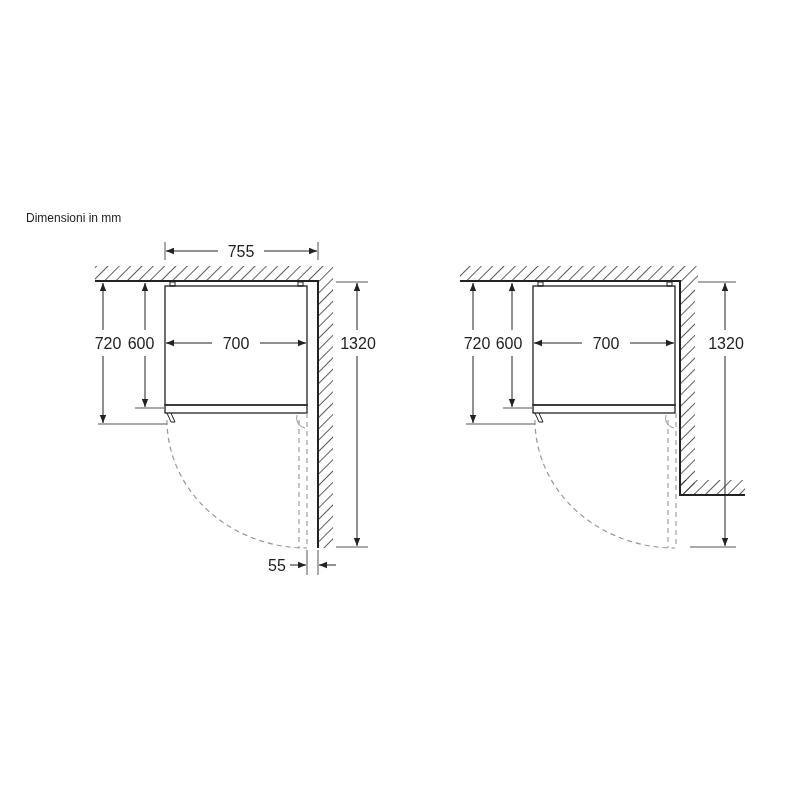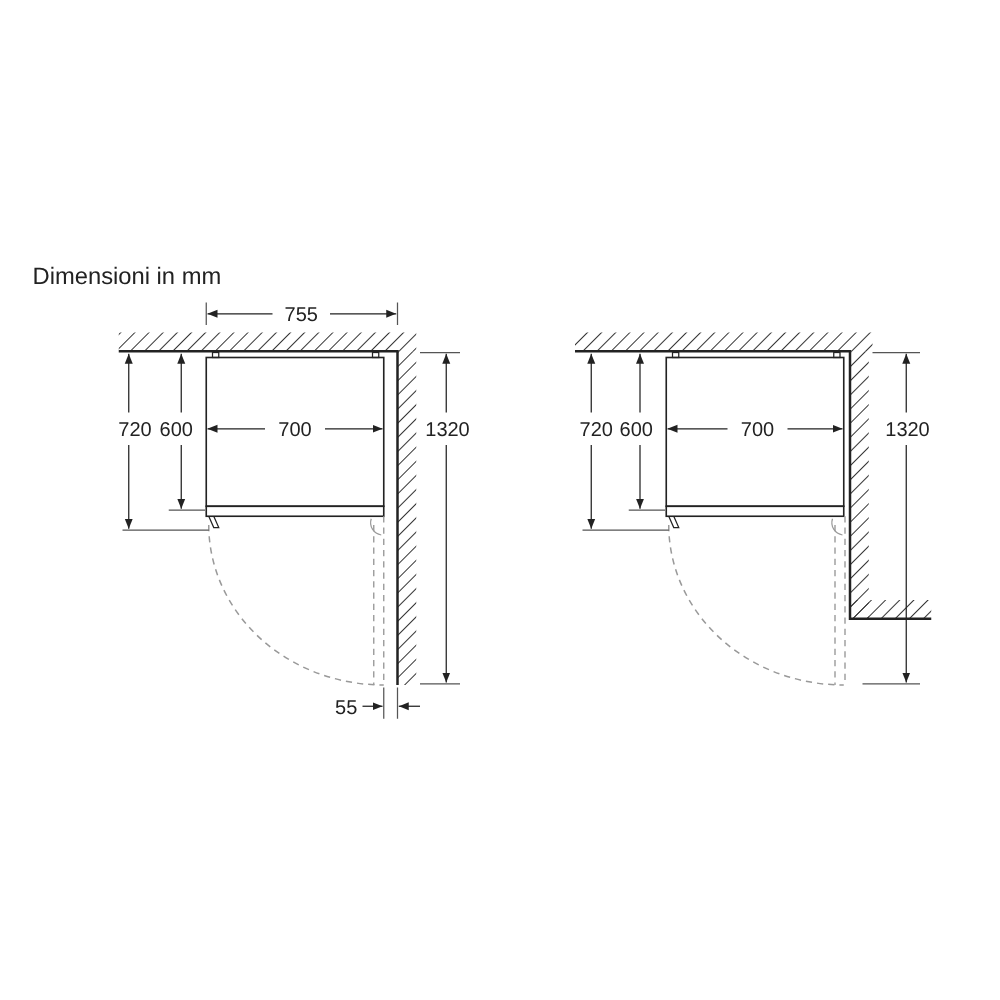--- a/index.html
+++ b/index.html
@@ -1,19 +1,19 @@
 <!DOCTYPE html>
 <html><head>
 <meta charset="utf-8">
 <style>
   html, body { margin: 0; padding: 0; background: #ffffff; }
   body { width: 800px; height: 800px; position: relative; overflow: hidden; }
   .title {
     position: absolute; left: 26px; top: 211px;
-    font-family: "Liberation Sans", sans-serif; font-size: 19px; color: #222;
+    font-family: "Liberation Sans", sans-serif; font-size: 12px; color: #222;
   }
   svg { position: absolute; left: 0; top: 0; }
   .lbl { font-family: "Liberation Sans", sans-serif; font-size: 16px; fill: #222; }
 </style>
 </head>
 <body>
 
 <div class="title">Dimensioni in mm</div>
 
 <svg width="800" height="800" viewBox="0 0 800 800">

